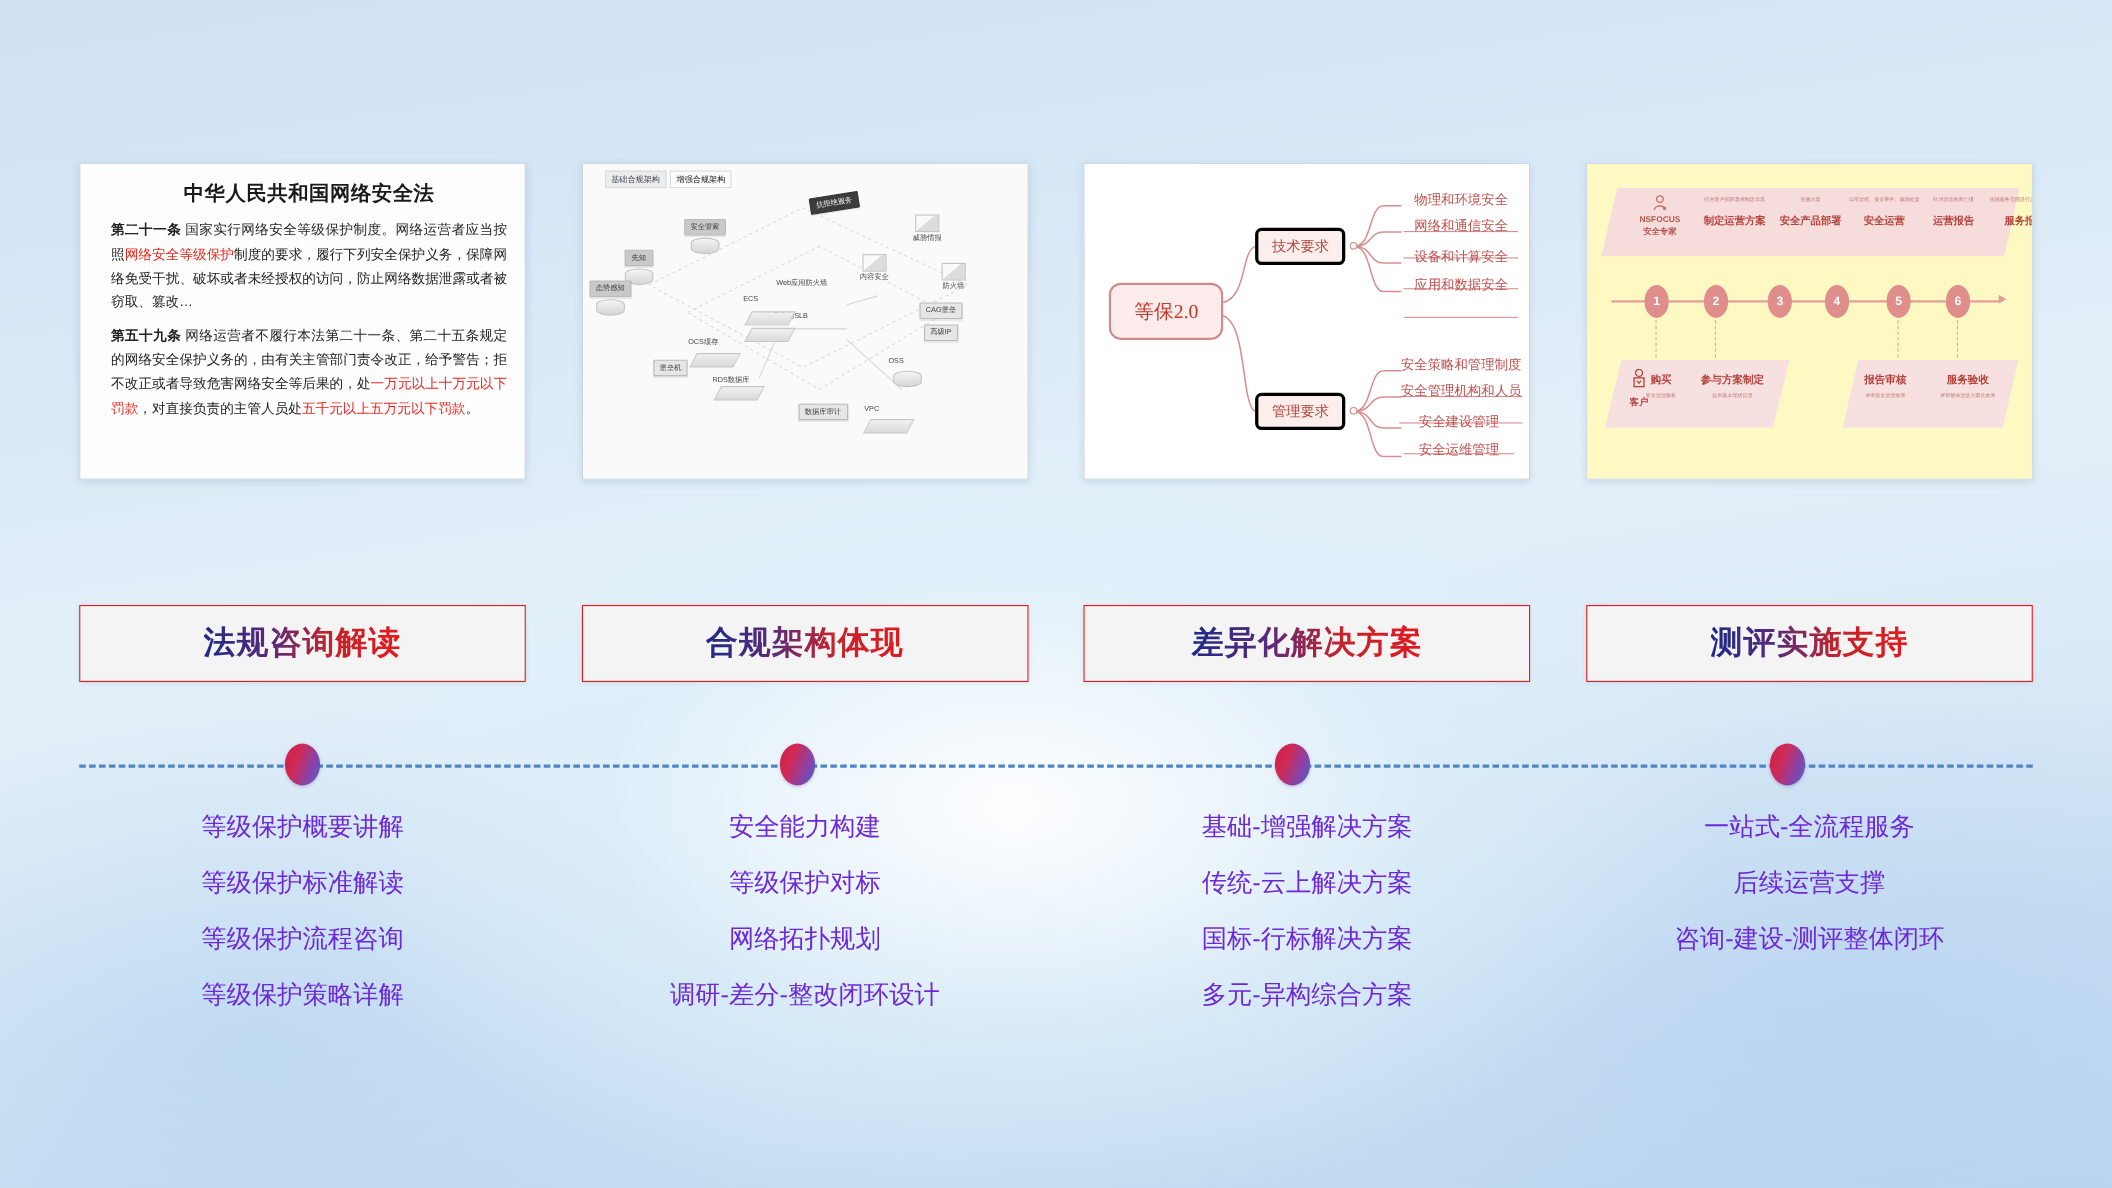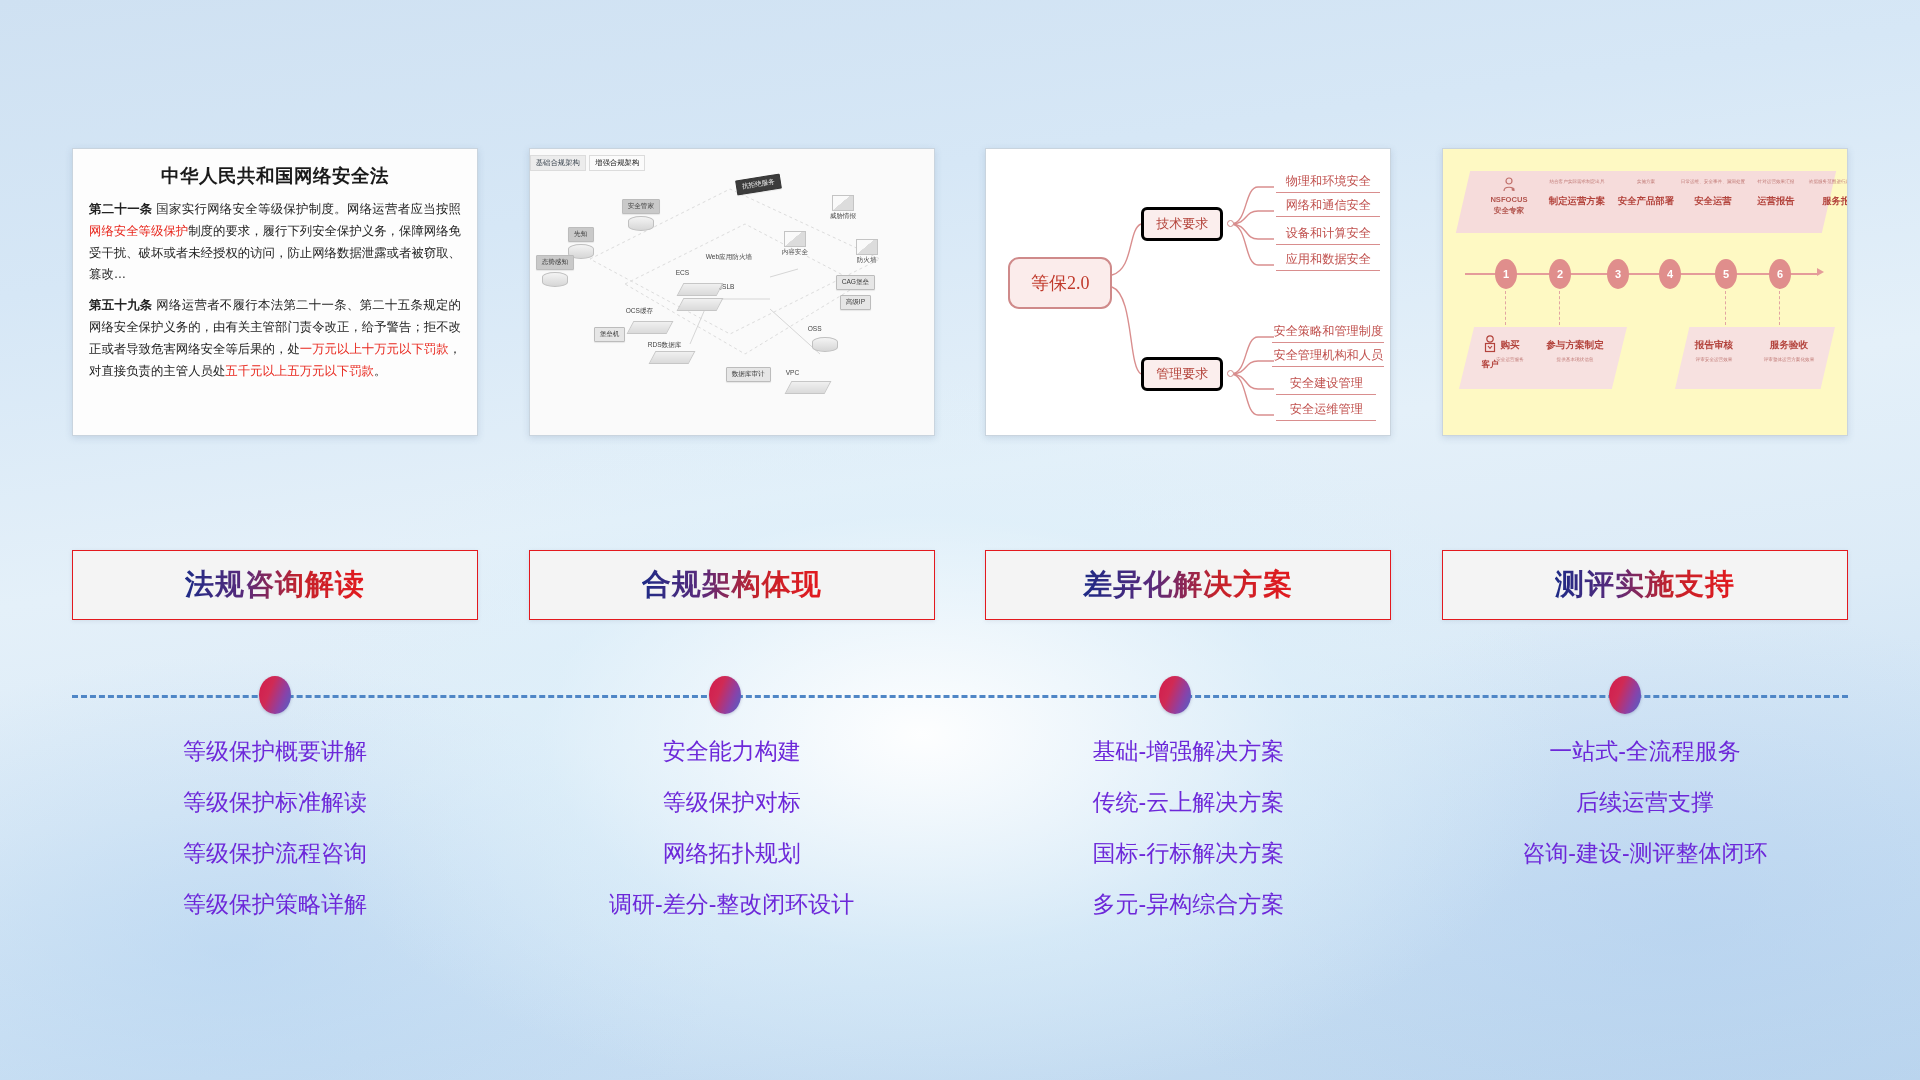--- a/index.html
+++ b/index.html
@@ -26,33 +26,33 @@
   }
   .card {
     width: 406px; height: 288px;
     background: #fdfdfd;
     border: 1px solid #c9d4de;
     box-shadow: 0 2px 7px rgba(70,100,140,0.18);
     position: relative; overflow: hidden;
   }
 
   
-  .law { padding: 14px 16px 10px 16px; }
+  .law { padding: 14px 16px 10px 28px; }
   .law-title {
     text-align: center; font-size: 18.5px; font-weight: 700; color: #1a1a1a;
     letter-spacing: .5px; margin-bottom: 11px;
   }
   .law-p { font-size: 12.4px; line-height: 1.76; color: #222; text-align: justify; }
   .law-p + .law-p { margin-top: 9px; }
   .law-art { font-weight: 700; }
   .hl { color: #e8261c; }
 
   
   .arch { background: #fafafa; width:100%; height:100%; position: relative; }
-  .arch-tabs { position:absolute; left:0; top:6px; display:flex; gap:3px; }
+  .arch-tabs { position:absolute; left:20px; top:6px; display:flex; gap:3px; }
   .arch-tab {
     font-size: 7.4px; color:#3c4650; padding:2px 5px; background:#ececec;
     border:1px solid #dcdcdc; white-space: nowrap;
   }
   .arch-tab.on { background:#fbfbfb; color:#111; }
   .ar-node {
     position:absolute; font-size:6.6px; color:#33383d; text-align:center;
     white-space: nowrap;
   }
   .ar-chip {
@@ -89,21 +89,21 @@
   .mm-branch {
     position:absolute; width:82px; height:34px;
     border:3px solid #000000; border-radius:6px; background:#fbeeed;
     display:flex; align-items:center; justify-content:center;
     font-size:13px; color:#b4453c; font-family:"Liberation Serif", serif;
   }
   .mm-b1 { left:155px; top:58px; }
   .mm-b2 { left:155px; top:208px; }
   .mm-leaf {
     position:absolute; font-size:12.2px; color:#c0504d; white-space:nowrap;
-    font-family:Liberation Sans, sans-serif; padding-bottom:2px;
+    font-family:Liberation Sans, sans-serif; padding-bottom:20px;
     border-bottom:1.6px solid #d98e8e; text-align:center;
   }
   .mm-dot {
     position:absolute; width:7px; height:7px; border-radius:50%;
     border:1.3px solid #cf8a8a; background:#fff;
   }
   .mm-svg { position:absolute; left:0; top:0; }
 
   
   .road { width:100%; height:100%; background:#fef9c3; position:relative; }

